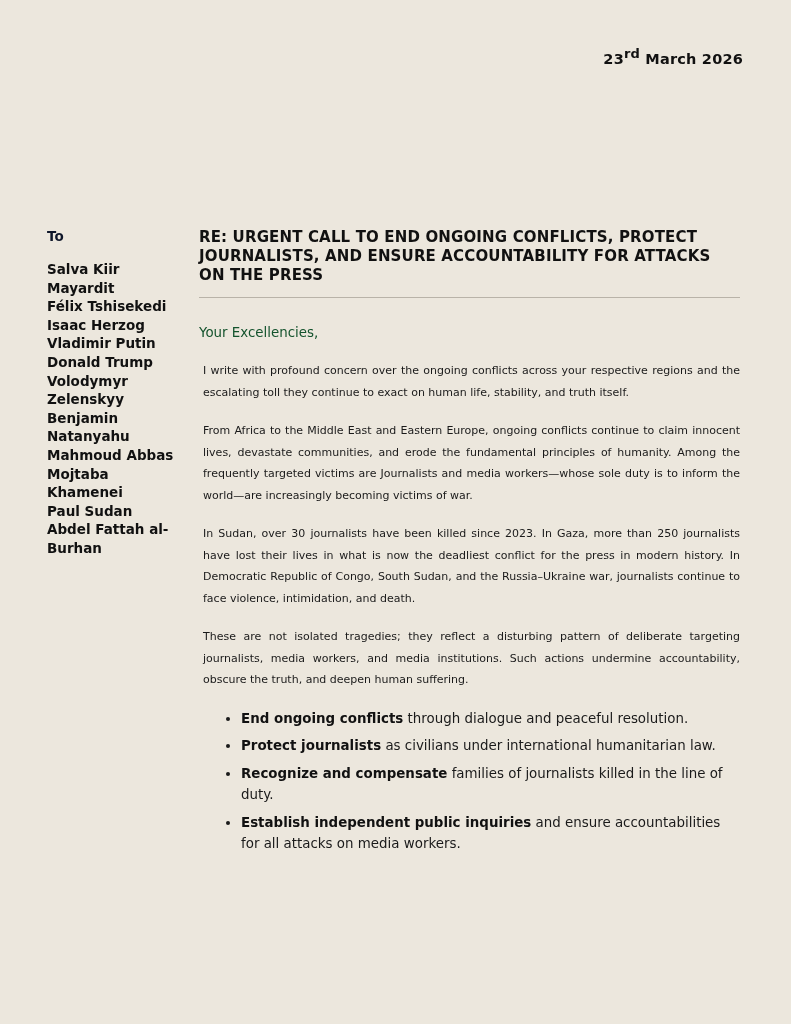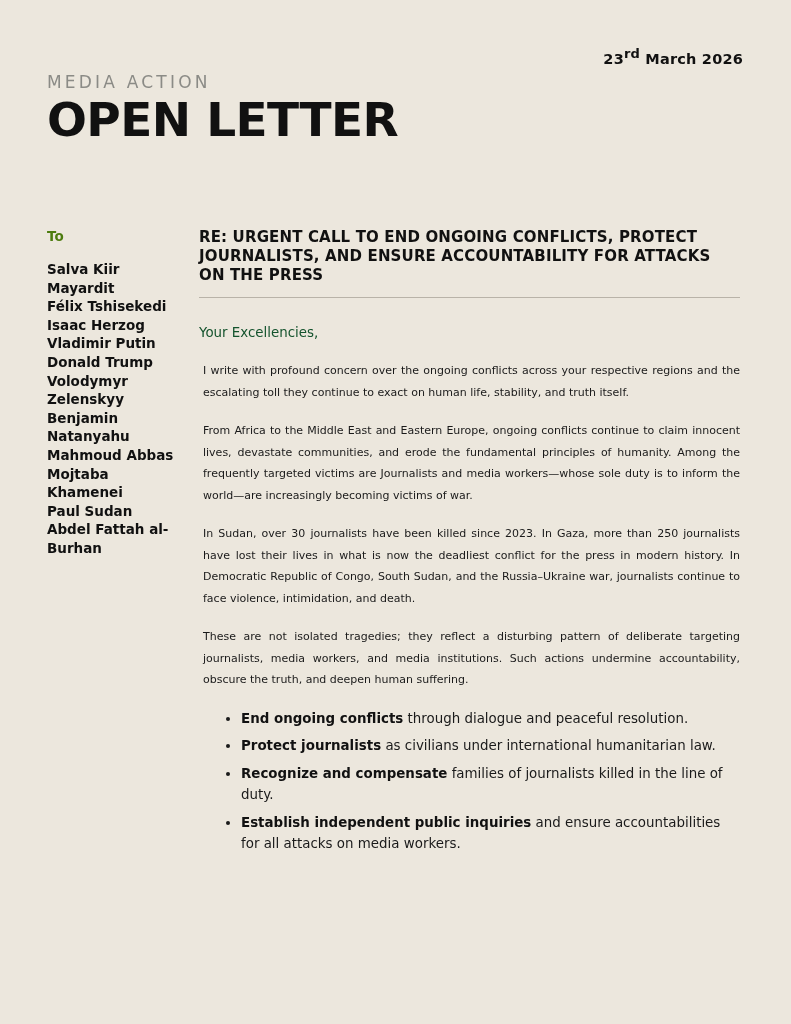--- a/index.html
+++ b/index.html
@@ -57,21 +57,21 @@
   .recipients {
     position: absolute;
     left: 47px;
     top: 228px;
     width: 140px;
   }
   .recipients .to-label {
     font-size: 13.5px;
     font-weight: 700;
     margin-bottom: 16px;
-    color: #4d7c0f;
+    color: #0f172a;
   }
   .recipients ul {
     list-style: none;
     margin: 0;
     padding: 0;
   }
   .recipients li {
     font-size: 13.5px;
     font-weight: 700;
     line-height: 18.6px;
@@ -135,24 +135,20 @@
 </style>
 </head>
 <body>
 
 <div class="page">
 
   <div class="date">
     <span>23</span><sup>rd</sup><span> March 2026</span>
   </div>
 
-  <div class="masthead">
-    <p class="kicker">MEDIA ACTION</p>
-    <h1 class="title">OPEN LETTER</h1>
-  </div>
 
   <div class="recipients">
     <div class="to-label">To</div>
     <ul>
       <li>Salva Kiir Mayardit</li>
       <li>Félix Tshisekedi</li>
       <li>Isaac Herzog</li>
       <li>Vladimir Putin</li>
       <li>Donald Trump</li>
       <li>Volodymyr Zelenskyy</li>

